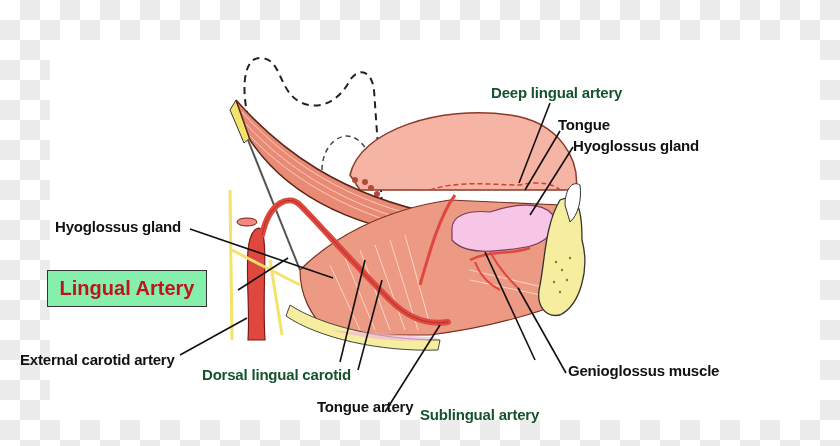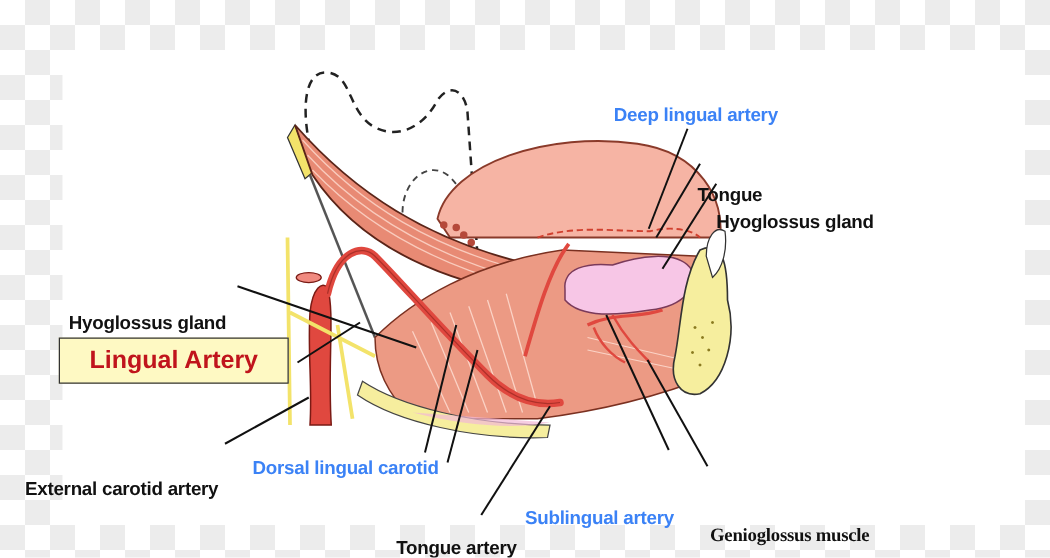--- a/index.html
+++ b/index.html
@@ -15,25 +15,25 @@
   }
   .panel {
     position: absolute; left: 50px; top: 40px; width: 770px; height: 380px;
     background: #ffffff;
   }
   svg.art { position: absolute; left: 0; top: 0; width: 840px; height: 446px; }
   .lbl {
     position: absolute; font-weight: bold; font-size: 15px; white-space: nowrap;
     line-height: 18px; letter-spacing: -0.2px;
   }
-  .black { color: #111111; margin-top: 32px; }
-  .red { color: #3b82f6; }
+  .black { color: #111111; }
+  .red { color: #14532d; }
   .title-box {
-    position: absolute; left: 47px; top: 270px; width: 184px; height: 37px;
-    border: 1.5px solid #333333; background: #fef9c3; box-sizing: border-box;
+    position: absolute; left: 47px; top: 270px; width: 160px; height: 37px;
+    border: 1.5px solid #333333; background: #86efac; box-sizing: border-box;
     display: flex; align-items: center; justify-content: center;
   }
   .title-text { color: #c0141c; font-weight: bold; font-size: 20px; font-family: "Liberation Sans", sans-serif; }
 </style>
 </head>
 <body>
 
 <div class="panel"></div>
 
 <svg class="art" viewBox="0 0 840 446">
@@ -119,14 +119,14 @@
 <div class="lbl black" style="left:573px; top:137px;">Hyoglossus gland</div>
 <div class="lbl black" style="left:55px; top:218px;">Hyoglossus gland</div>
 
 <div class="title-box">
   <span class="title-text">Lingual Artery</span>
 </div>
 
 <div class="lbl black" style="left:20px; top:351px;">External carotid artery</div>
 <div class="lbl red" style="left:202px; top:366px;">Dorsal lingual carotid</div>
 <div class="lbl red" style="left:420px; top:361px;margin-top:45px;">Sublingual artery</div>
-<div class="lbl black" style="left:568px; top:388px;font-family:Liberation Serif, serif;">Genioglossus muscle</div>
+<div class="lbl black" style="left:568px; top:362px;">Genioglossus muscle</div>
 <div class="lbl black" style="left:317px; top:398px;">Tongue artery</div>
 
 </body></html>

